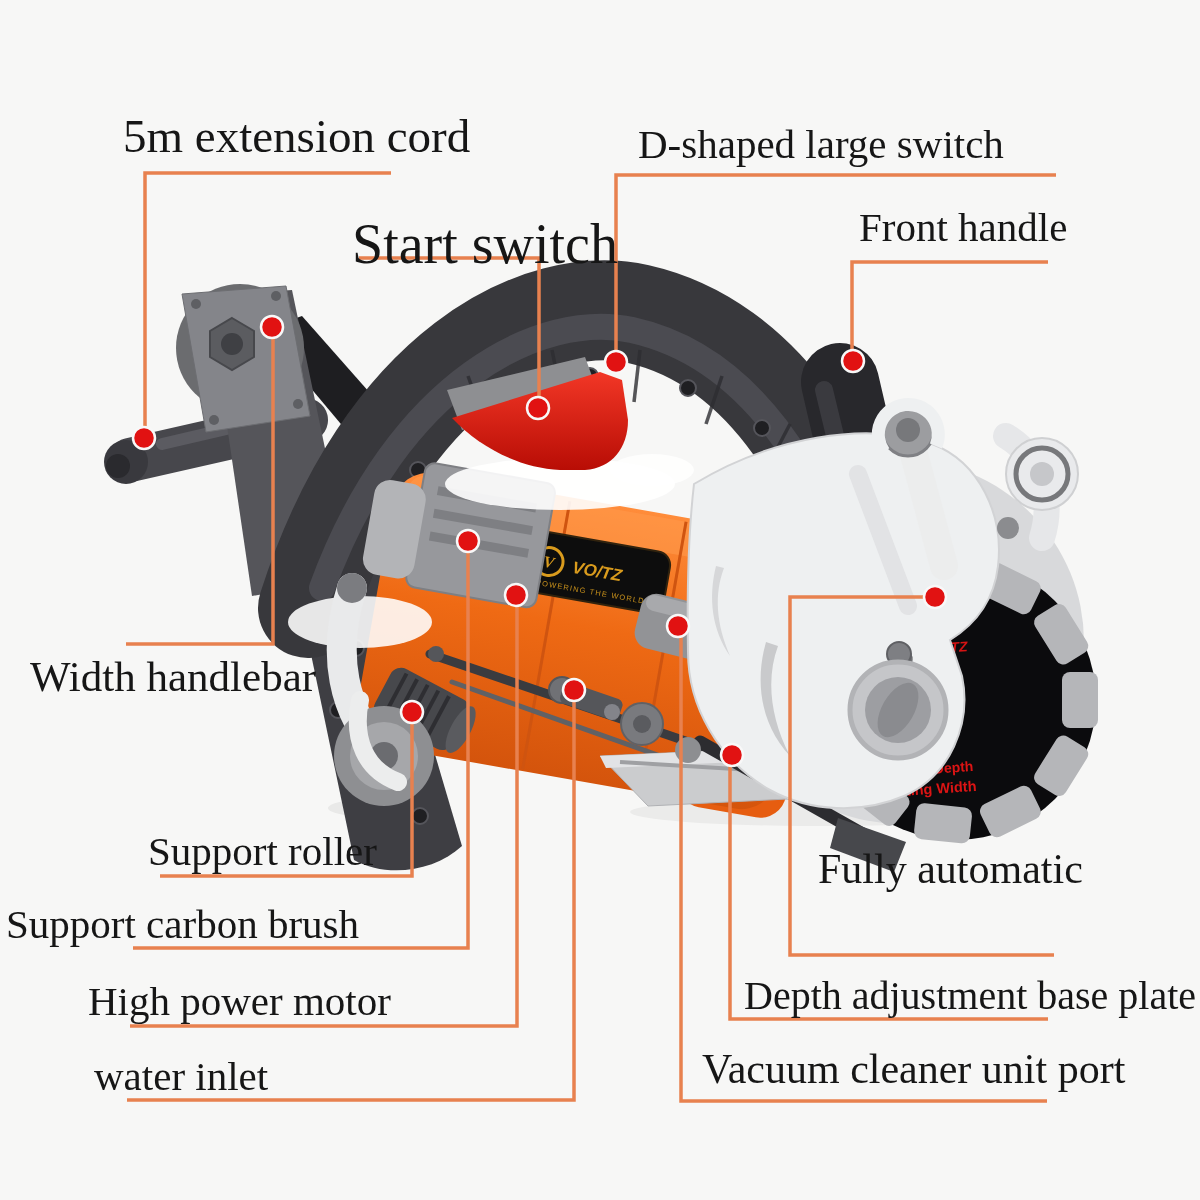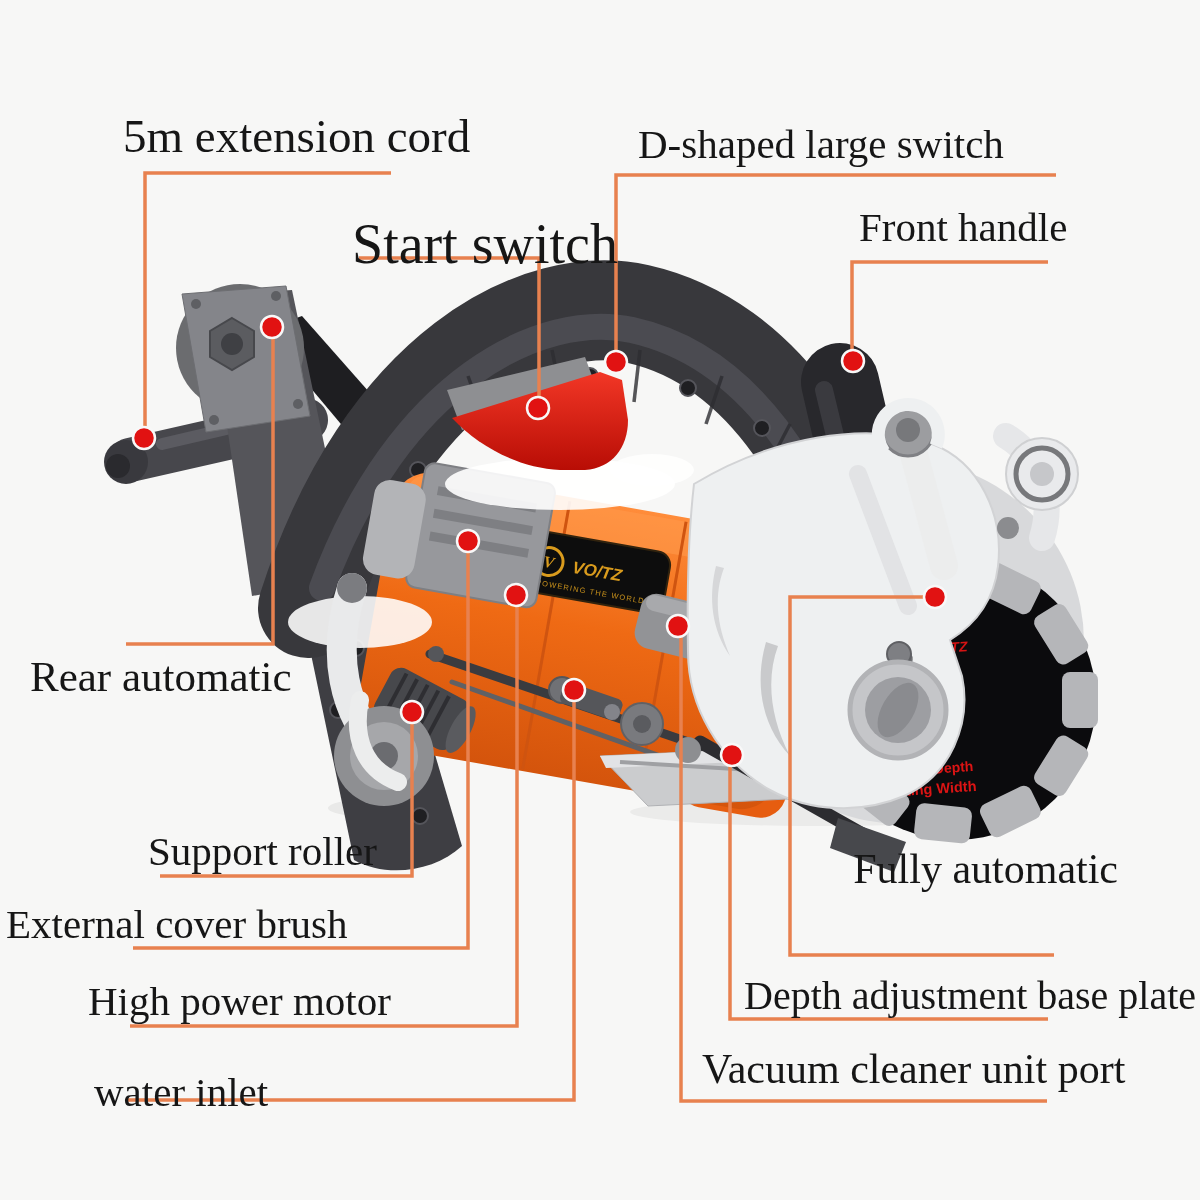--- a/index.html
+++ b/index.html
@@ -1,21 +1,21 @@
 <!DOCTYPE html>
 <html><head>
 <meta charset="utf-8">
 <style>
   html,body{margin:0;padding:0;}
   .stage{position:relative;width:1200px;height:1200px;background:#f7f7f6;overflow:hidden;
          font-family:"Liberation Serif","DejaVu Serif",serif;}
   .stage svg{position:absolute;left:0;top:0;}
   #labels .label{position:absolute;color:#161616;white-space:nowrap;line-height:1.26;
                  font-family:"Liberation Serif","DejaVu Serif",serif;}
-  #labels .label.center{text-align:right;white-space:normal;}
+  #labels .label.center{text-align:left;white-space:normal;}
 </style>
 </head>
 <body>
 
 <div class="stage">
 
 <svg width="1200" height="1200" viewBox="0 0 1200 1200">
   <defs>
     <linearGradient id="og" x1="0" y1="0" x2="0" y2="1">
       <stop offset="0" stop-color="#ff8c3a"></stop>
@@ -290,32 +290,32 @@
       <div class="label" style="left: 352px; top: 209px; font-size: 56px;">
         <div>Start switch</div>
       </div>
       <div class="label" style="left: 638px; top: 119px; font-size: 41px;">
         <div>D-shaped large switch</div>
       </div>
       <div class="label" style="left: 847px; top: 202px; font-size: 41px; margin-left: 12px;">
         <div>Front handle</div>
       </div>
       <div class="label" style="left: 30px; top: 650px; font-size: 43px;">
-        <div>Rear automatic</div>
+        <div>Width handlebar</div>
       </div>
       <div class="label" style="left: 148px; top: 826px; font-size: 41px;">
         <div>Support roller</div>
       </div>
       <div class="label" style="left: 6px; top: 899px; font-size: 41px;">
-        <div>External cover brush</div>
+        <div>Support carbon brush</div>
       </div>
       <div class="label" style="left: 88px; top: 976px; font-size: 41px;">
         <div>High power motor</div>
       </div>
-      <div class="label" style="left: 94px; top: 1051px; font-size: 41px; margin-top: 16px;">
+      <div class="label" style="left: 94px; top: 1051px; font-size: 41px;">
         <div>water inlet</div>
       </div>
       <div class="label center" style="left: 818px; top: 843px; font-size: 42px; width: 300px;">
         <div>Fully automatic</div>
       </div>
       <div class="label" style="left: 744px; top: 971px; font-size: 40px;">
         <div>Depth adjustment base plate</div>
       </div>
       <div class="label" style="left: 702px; top: 1043px; font-size: 42px;">
         <div>Vacuum cleaner unit port</div>

